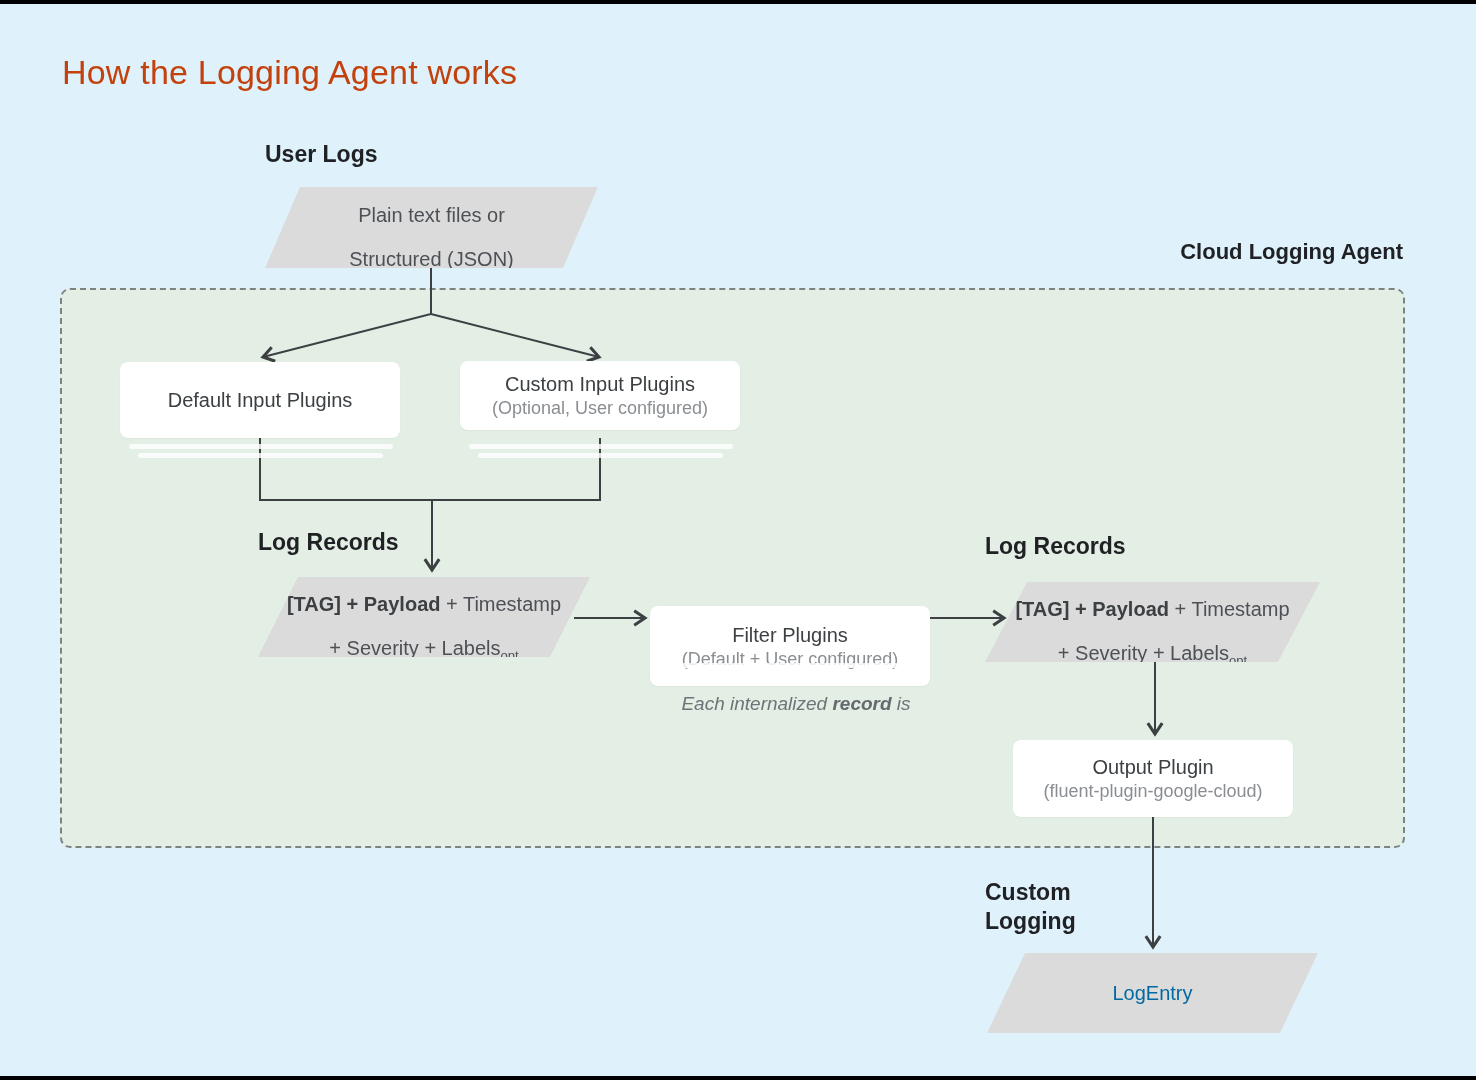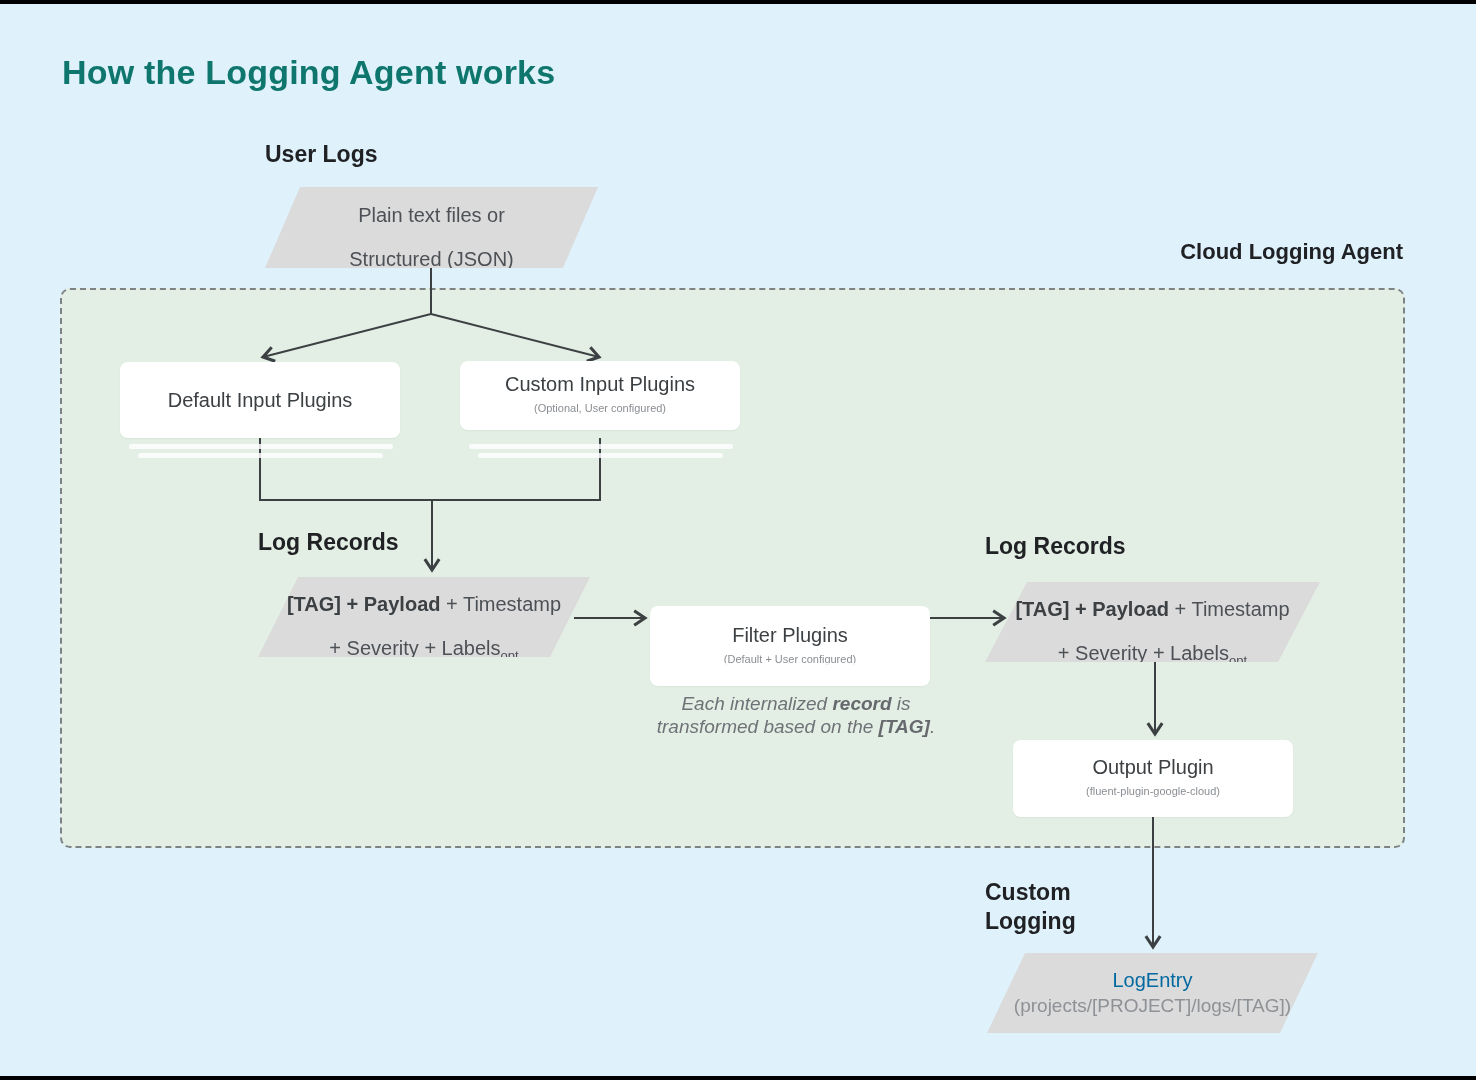--- a/index.html
+++ b/index.html
@@ -7,21 +7,21 @@
     width:1476px;height:1080px;position:relative;overflow:hidden;
     background:#dff2fb;
     font-family:"Liberation Sans", sans-serif;
     color:#202124;
   }
   .frame-bar{position:absolute;left:0;width:1476px;height:4px;background:#000;z-index:9;}
   #frame-top{top:0;} #frame-bottom{bottom:0;}
 
   .page-title{
     position:absolute;left:62px;top:53px;
-    font-size:34px;font-weight:700;color:#0f766e;letter-spacing:.2px;
+    font-size:34px;font-weight:400;color:#c2410c;letter-spacing:.2px;
   }
   .section-label{
     position:absolute;font-size:23px;font-weight:600;color:#202124;z-index:3;
   }
   #lbl-user-logs{left:265px;top:141px;text-align:center;}
   #lbl-agent{top:239px;right:73px;font-size:22px;margin-left:48px;}
   #lbl-records-left{left:258px;top:529px;}
   #lbl-records-right{left:985px;top:533px;}
   #lbl-cloud-logging{left:985px;top:878px;line-height:29px;}
 
@@ -51,21 +51,21 @@
     clip-path:polygon(38px 0,100% 0,calc(100% - 38px) 100%,0 100%);}
   #pgram-log-entry .title{font-size:20px;line-height:25px;color:#0369a1;text-align:right;}
   #pgram-log-entry .subtitle{font-size:19px;line-height:25px;color:#8e9296;}
 
   .node{
     position:absolute;background:#ffffff;border-radius:8px;z-index:3;
     display:flex;flex-direction:column;justify-content:center;align-items:center;
     text-align:center;box-shadow:0 1px 2px rgba(0,0,0,0.04);
   }
   .node .title{font-size:20px;line-height:25px;color:#3c4043;}
-  .node .subtitle{font-size:11px;line-height:22px;color:#8a8e92;}
+  .node .subtitle{font-size:18px;line-height:22px;color:#8a8e92;}
   #node-default-input{left:120px;top:362px;width:280px;height:76px;}
   #node-custom-input{left:460px;top:361px;width:280px;height:69px;}
   #node-filter{left:650px;top:578px;width:280px;height:80px;margin-top:28px;}
   #node-output{left:1013px;top:740px;width:280px;height:77px;justify-content:center;}
 
   .stack-bar{position:absolute;background:rgba(255,255,255,0.82);border-radius:3px;height:5px;z-index:3;}
 
   .note{
     position:absolute;left:640px;top:692px;width:312px;z-index:3;
     text-align:center;font-style:italic;font-size:19px;line-height:23px;color:#6f7377;
@@ -134,29 +134,27 @@
 
 <div class="node" id="node-filter">
   <div class="title">Filter Plugins</div>
   <div class="subtitle">(Default + User configured)</div>
 </div>
 <div class="stack-bar" style="left:659px;top:663px;width:264px;"></div>
 <div class="stack-bar" style="left:668px;top:672px;width:245px;"></div>
 
 <div class="note">
   <div><span>Each internalized </span><b>record</b><span> is</span></div>
-  <div><span>transformed based on the </span><b>[TAG]</b><span>.</span></div>
 </div>
 
 <div class="pgram" id="pgram-record-right">
   <div class="pline"><b>[TAG] + Payload</b><span> + Timestamp</span></div>
   <div class="pline"><span>+ Severity + Labels</span><sub class="sub">opt</sub></div>
 </div>
 
 <div class="node" id="node-output">
   <div class="title">Output Plugin</div>
   <div class="subtitle">(fluent-plugin-google-cloud)</div>
 </div>
 
 <div class="pgram" id="pgram-log-entry">
   <div class="title">LogEntry</div>
-  <div class="subtitle">(projects/[PROJECT]/logs/[TAG])</div>
 </div>
 
 </body></html>

